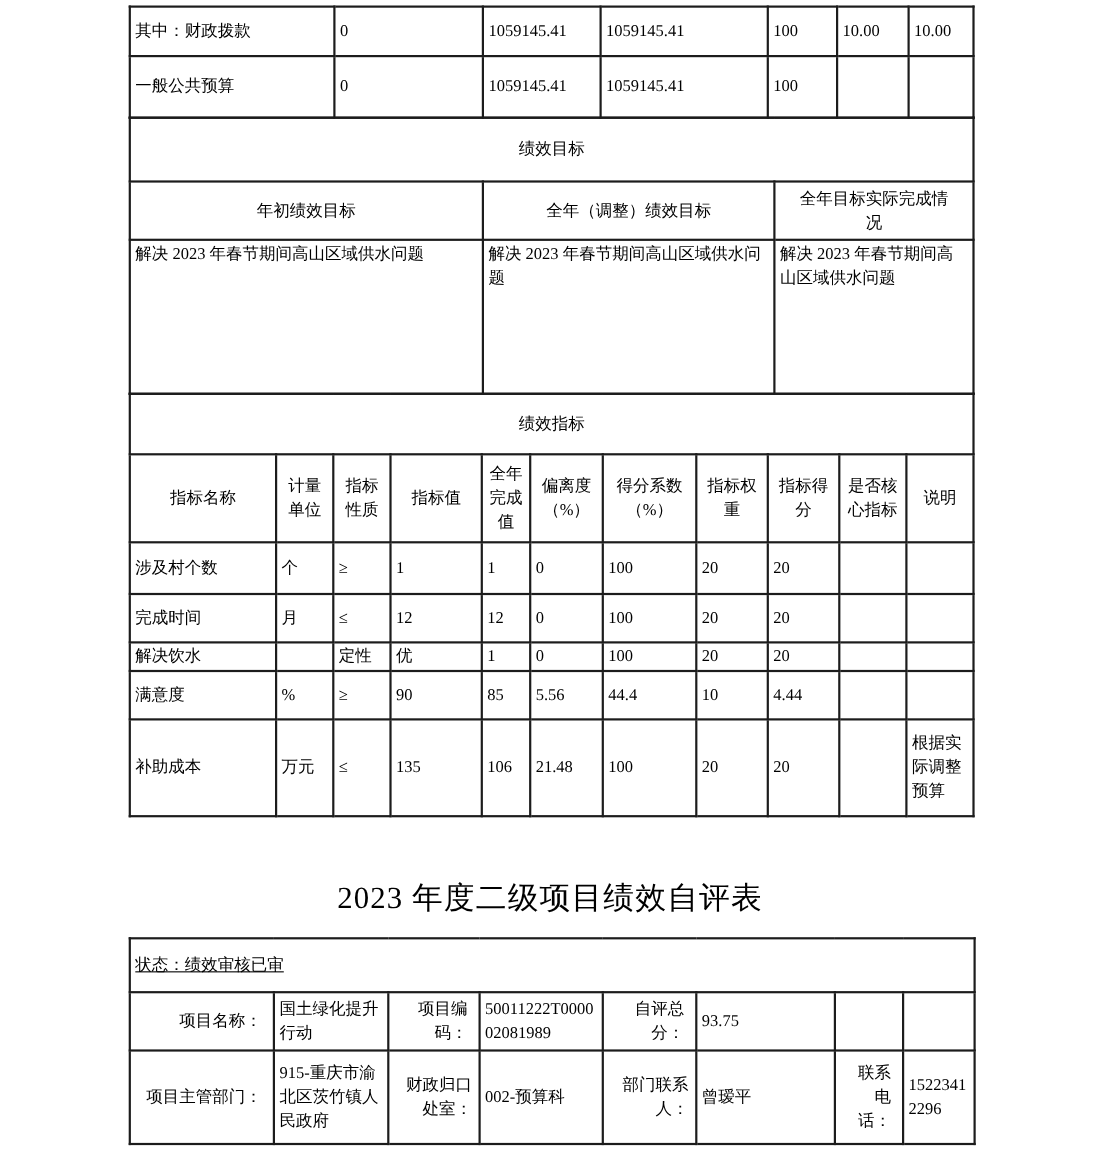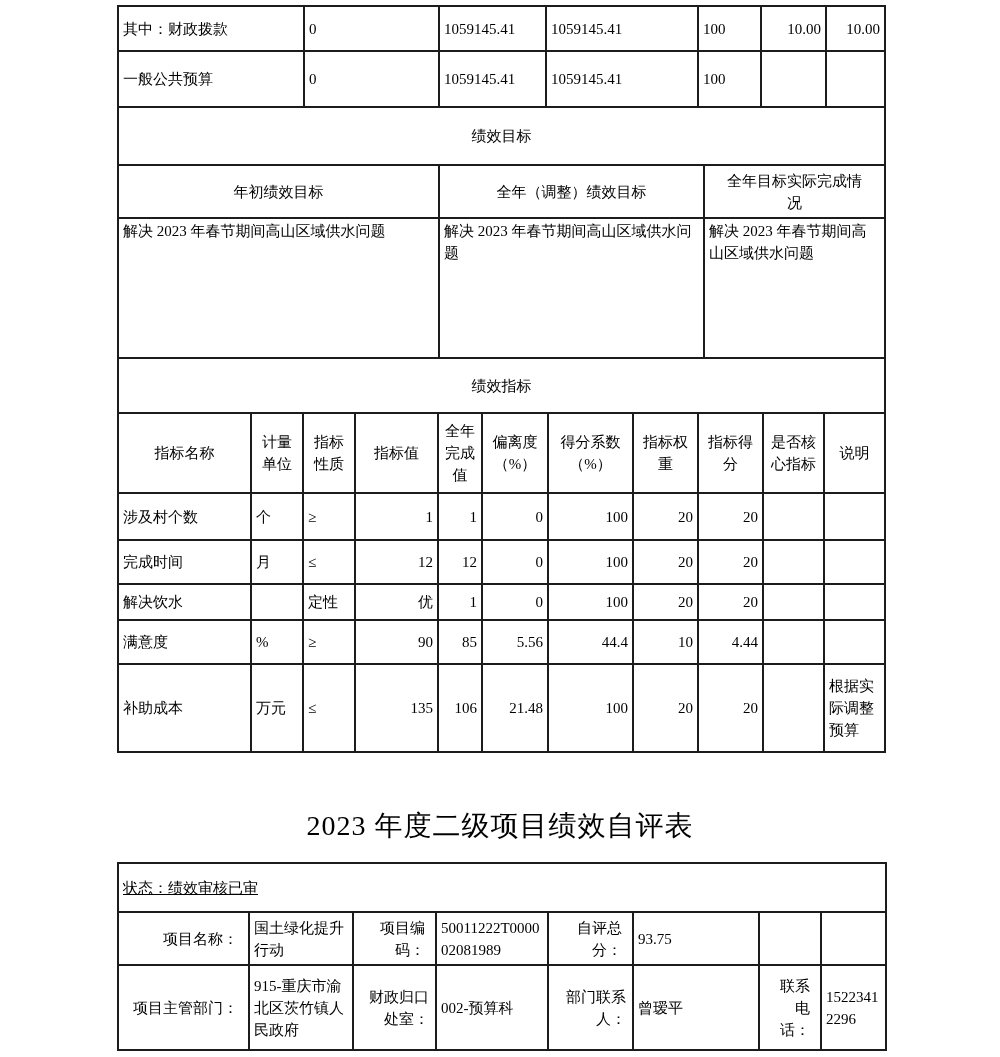--- a/index.html
+++ b/index.html
@@ -2,21 +2,21 @@
 <html><head>
 <meta charset="utf-8">
 <style>
   html,body{margin:0;padding:0;background:#ffffff;}
   body{width:1000px;height:1057px;font-family:"Liberation Serif","DejaVu Serif",serif;color:#000;}
   .doc{position:relative;width:1000px;height:1057px;background:#fff;overflow:hidden;}
   table{border-collapse:collapse;table-layout:fixed;margin-left:117px;width:769px;}
   td{border:2px solid #1c1c1c;font-size:15px;padding:1px 4px;overflow:hidden;line-height:22px;word-wrap:break-word;}
   .t-fund{margin-top:5px;}
   .t-goal,.t-ind{margin-top:-2px;}
-  .r{text-align:right;padding-right:4px;}
+  .r{text-align:left;padding-right:4px;}
   .t{vertical-align:top;}
   .sec-title{text-align:center;font-size:15px;}
   .hdr{text-align:center;padding:1px 3px;}
   .narrow{padding:1px 20px;}
   .doc-title{margin:54px 0 0 0;width:1000px;text-align:center;font-size:28px;font-weight:normal;letter-spacing:1px;}
   .t-eval{margin-top:17px;}
   .t-eval td{vertical-align:middle;}
   .lbl{text-align:right;padding:1px 10px;}
   .pad-sm{padding:1px 6px;}
   .brk{word-break:break-all;}
@@ -132,21 +132,21 @@
       <td>≤</td>
       <td class="r">12</td>
       <td class="r">12</td>
       <td class="r">0</td>
       <td class="r">100</td>
       <td class="r">20</td>
       <td class="r">20</td>
       <td></td>
       <td></td>
     </tr>
-    <tr style="height:36px">
+    <tr style="height:26px">
       <td>解决饮水</td>
       <td></td>
       <td>定性</td>
       <td class="r">优</td>
       <td class="r">1</td>
       <td class="r">0</td>
       <td class="r">100</td>
       <td class="r">20</td>
       <td class="r">20</td>
       <td></td>

